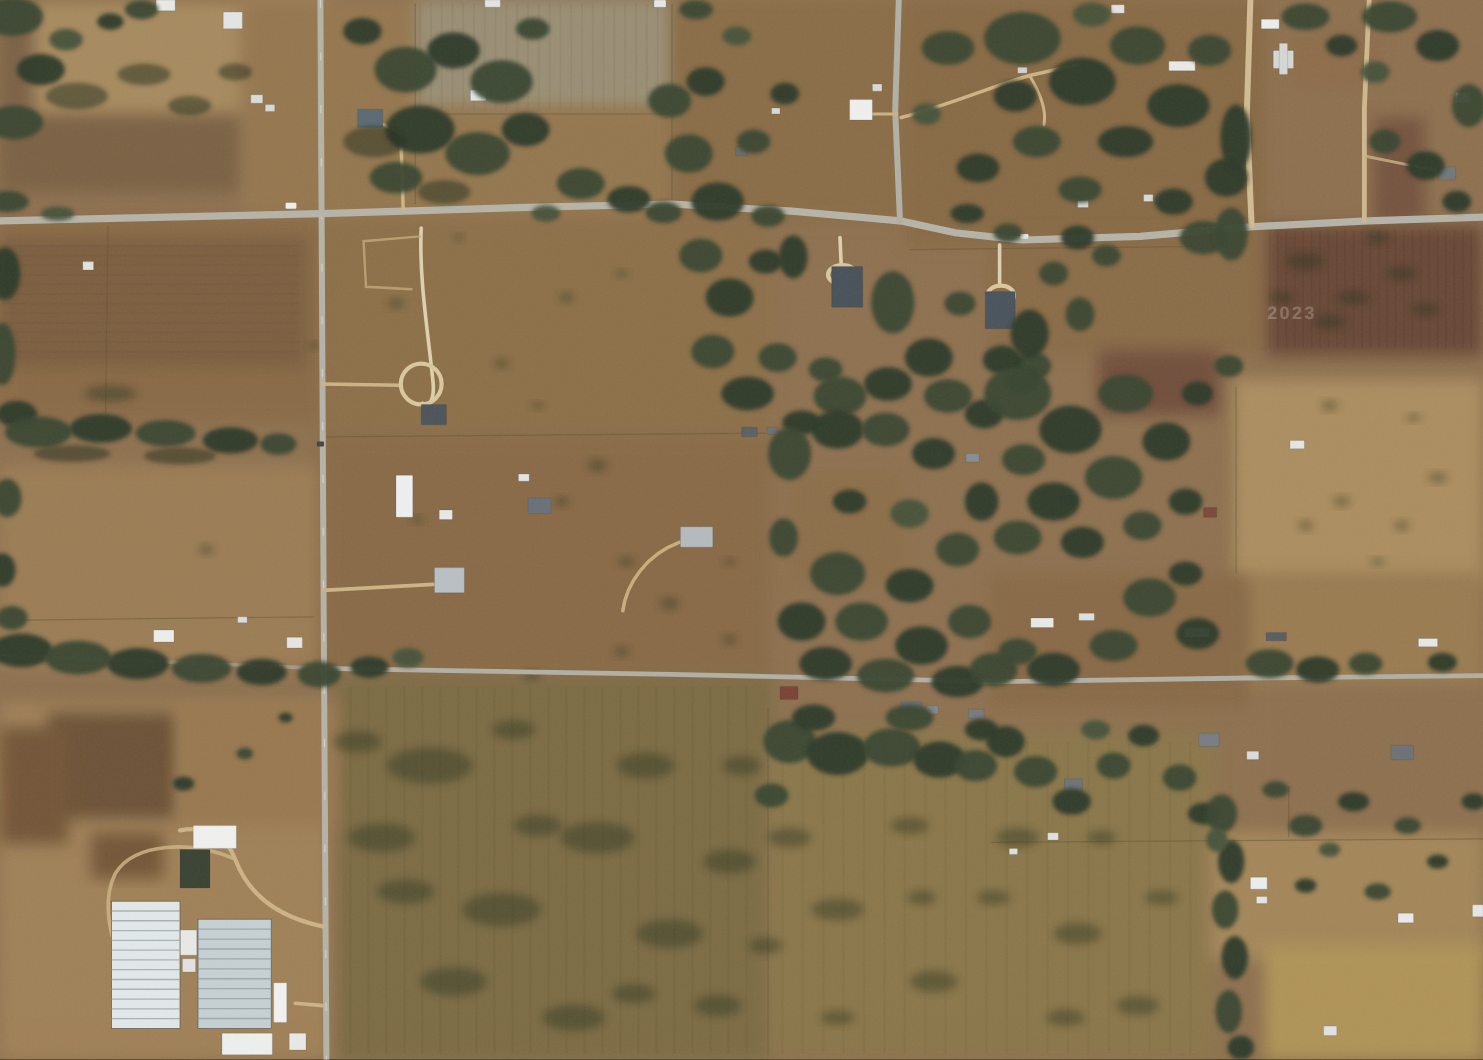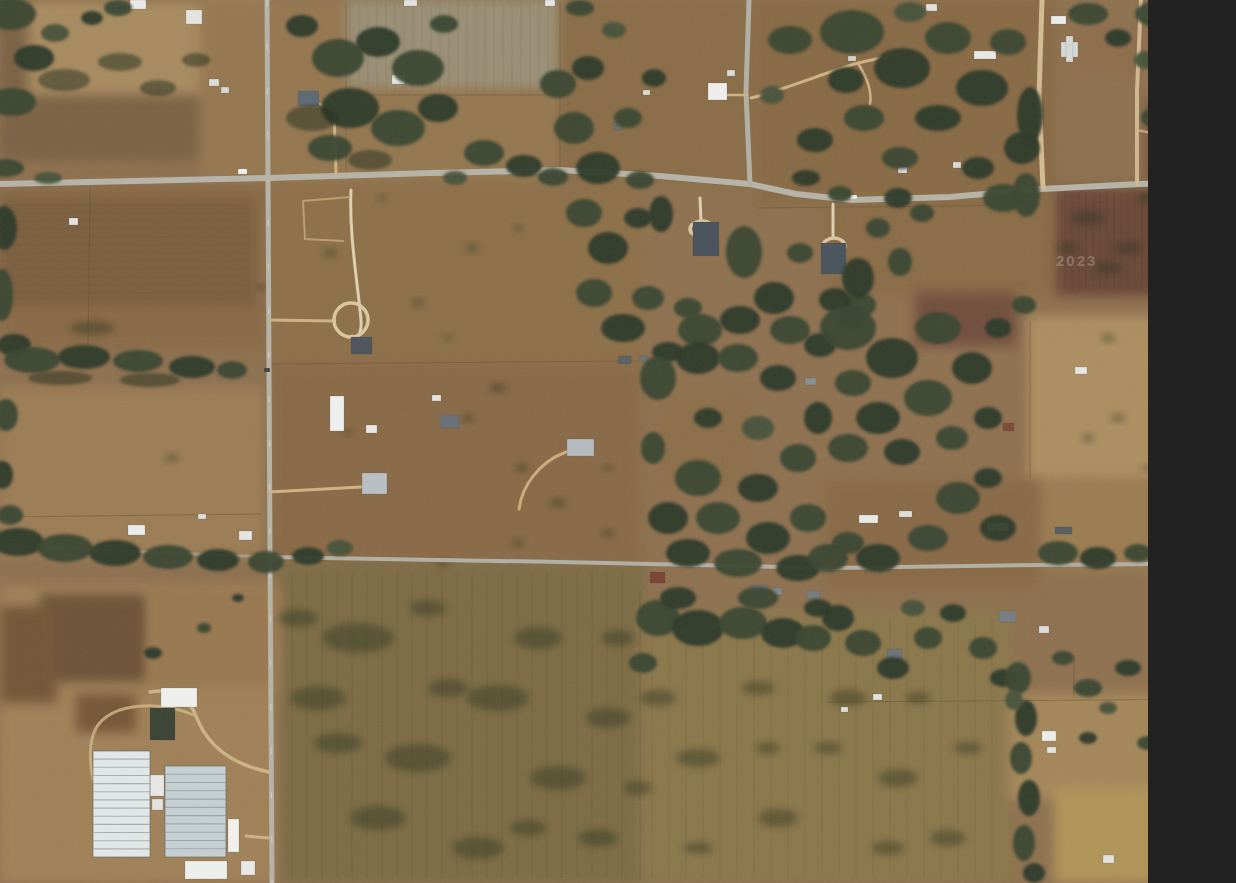--- a/index.html
+++ b/index.html
@@ -1,17 +1,17 @@
 <!DOCTYPE html>
 <html><head>
 <meta charset="utf-8">
 <title>Aerial View</title>
 <style>
   html,body{margin:0;padding:0;background:#222;}
-  #viewport{width:1148px;height:883px;overflow:hidden;position:relative;
+  #viewport{width:1236px;height:883px;overflow:hidden;position:relative;
     font-family:"Liberation Sans", sans-serif;}
   svg{display:block}
   text.wm{font-family:"Liberation Sans", sans-serif;font-weight:bold;letter-spacing:2px;}
 </style>
 </head>
 <body>
 
 <div id="viewport">
   <svg id="map" width="1236" height="883" viewBox="0 0 1236 883" xmlns="http://www.w3.org/2000/svg">
     <defs>

